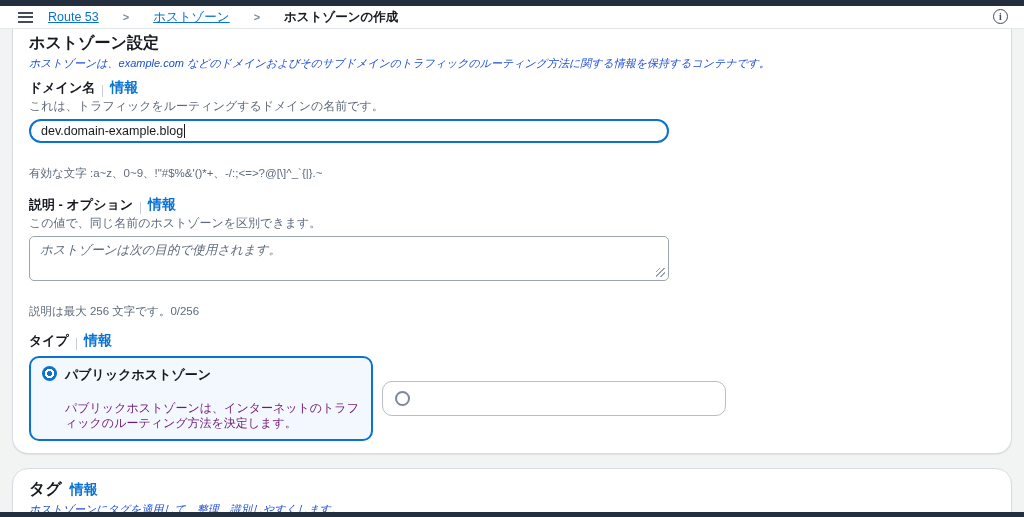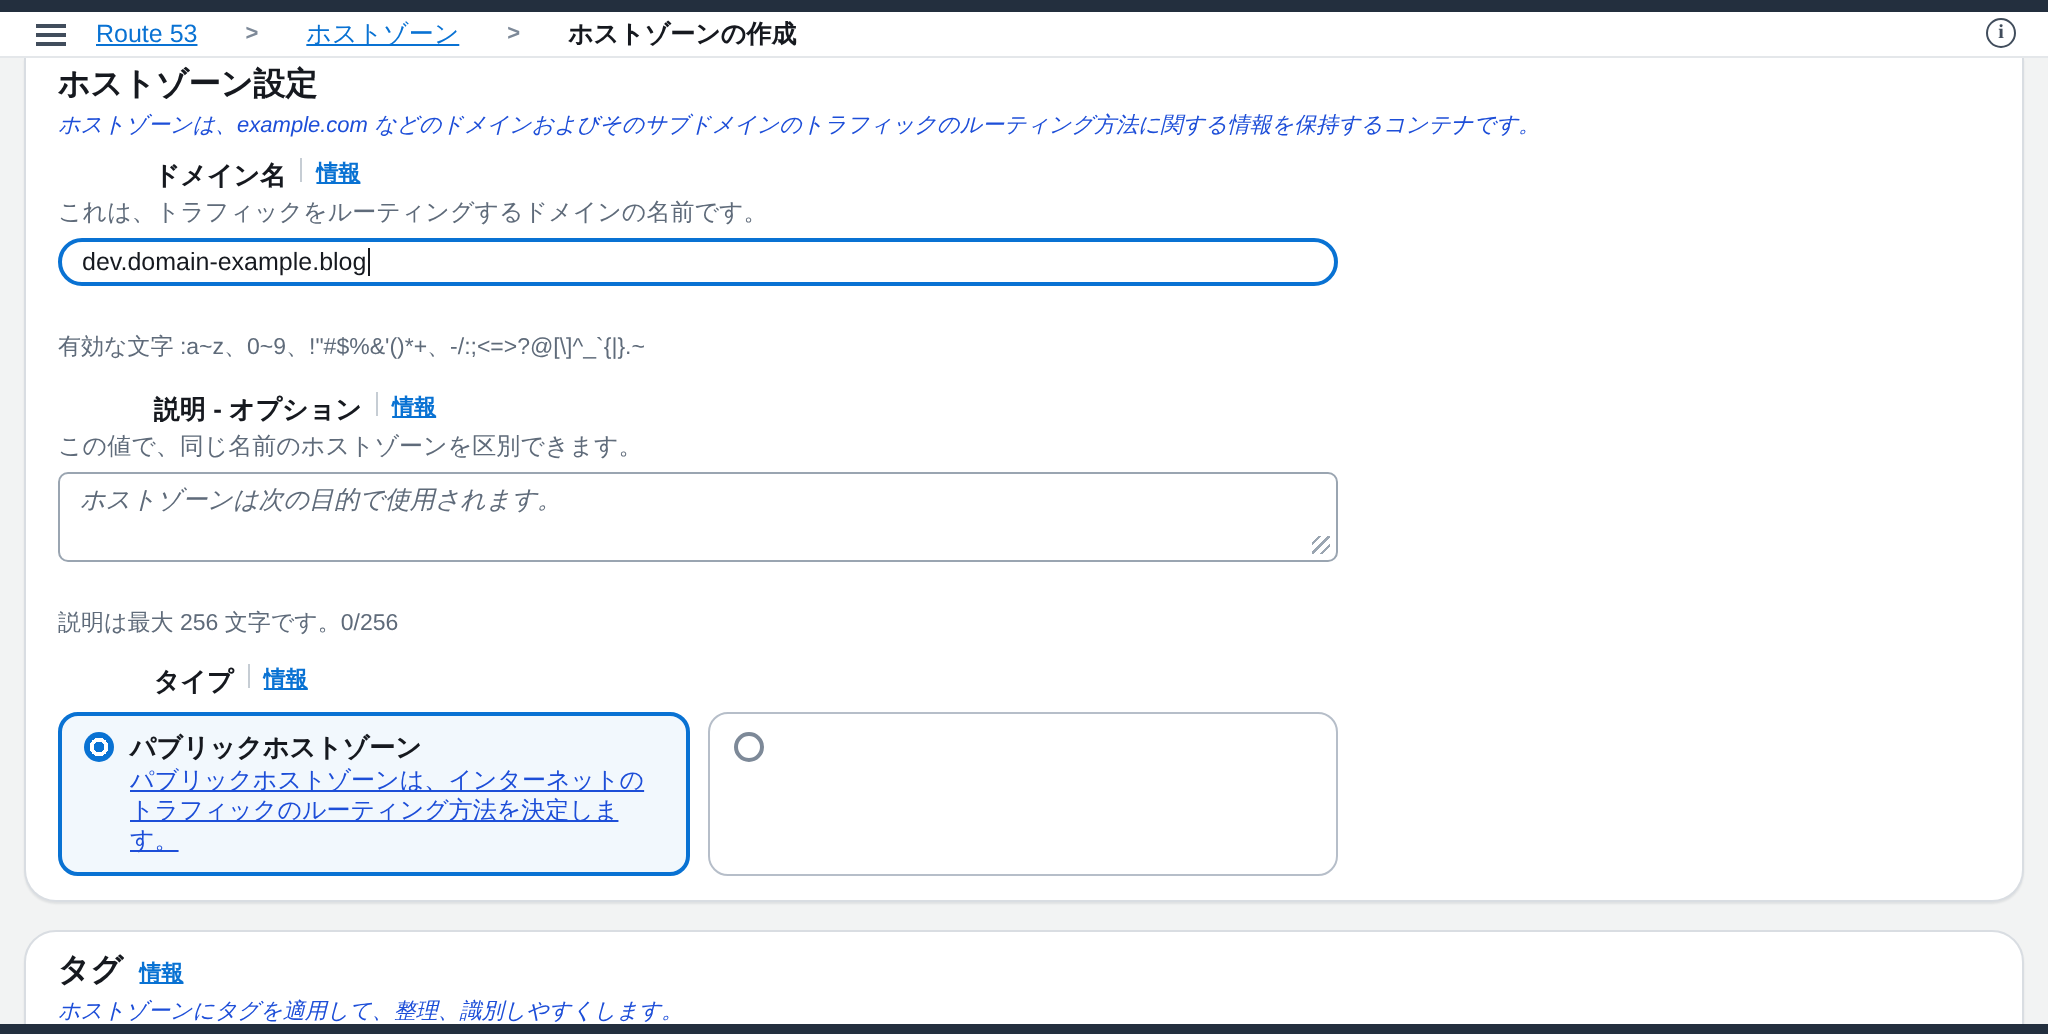--- a/index.html
+++ b/index.html
@@ -45,25 +45,25 @@
   .card.settings {
     border-top: none; border-top-left-radius: 0; border-top-right-radius: 0;
     padding: 4px 16px 12px;
   }
   .card.tags { margin-top: 14px; padding: 10px 16px 14px; }
 
   .card-title { font-size: 16px; font-weight: 700; color: #16191f; line-height: 20px; }
   .card-desc { font-size: 11px; color: #1d4ed8; margin-top: 2px; line-height: 16px; font-style: italic; }
 
   .title-row { display: flex; align-items: baseline; gap: 8px; text-align: right; }
-  .info-link { color: #0972d3; font-size: 11px; font-weight: 700; cursor: pointer; text-decoration: underline; }
+  .info-link { color: #0972d3; font-size: 14px; font-weight: 700; cursor: pointer; }
 
   
   .field { margin-top: 0; }
-  .label-row { display: flex; align-items: flex-start; margin-left: 48px; }
+  .label-row { display: flex; align-items: flex-end; }
   .field-label { font-size: 13px; font-weight: 700; color: #16191f; }
   .label-divider { width: 1px; height: 12px; background: #c6cdd4; margin: 0 7px; }
   .field-desc { font-size: 12px; color: #5f6b7a; margin-top: 2px; line-height: 15px; }
   .constraint { font-size: 11.5px; color: #5f6b7a; margin-top: 23px; }
 
   .text-input {
     width: 640px; height: 24px; margin-top: 5px;
     border: 2px solid #0972d3; border-radius: 12px; background: #fff;
     display: flex; align-items: center; padding: 0 10px;
     font-size: 12.5px; color: #16191f; cursor: text;
@@ -75,31 +75,31 @@
     border: 1px solid #9aa5b1; border-radius: 5px; background: #fff;
     padding: 5px 10px; font-size: 12.5px; cursor: text;
   }
   .textarea .ph { color: #5f6b7a; font-style: italic; }
   .resize-handle {
     position: absolute; right: 3px; bottom: 3px; width: 9px; height: 9px;
     background: repeating-linear-gradient(135deg, transparent 0 2.2px, #9aa5b1 2.2px 3.4px);
   }
 
   
-  .radio-group { display: flex; gap: 9px; width: 640px; margin-top: 6px; }
+  .radio-group { display: flex; gap: 9px; width: 697px; margin-top: 6px; align-items: center; }
   .radio-tile {
     flex: 1; border-radius: 10px; padding: 8px 12px 9px;
     display: flex; gap: 8px; cursor: pointer; background: #fff; border: 1px solid #b6bec9;
   }
   .radio-tile.selected { border: 2px solid #0972d3; background: #f2f8fd; padding: 7px 11px 8px; }
   .radio-circle { flex: none; width: 15px; height: 15px; margin-top: 1px; border-radius: 50%; }
   .radio-circle.checked { background: radial-gradient(circle, #0972d3 0 2.6px, #ffffff 2.6px 4.6px, #0972d3 4.6px); }
   .radio-circle.unchecked { border: 2px solid #7d8998; background: #fff; }
   .radio-title { font-size: 13px; font-weight: 700; color: #16191f; line-height: 16px; }
-  .radio-desc { font-size: 12px; color: #1d4ed8; margin-top: 0; line-height: 15px; text-decoration: underline; }
+  .radio-desc { font-size: 12px; color: #701a75; margin-top: 18px; line-height: 15px; }
 
   
   .empty-msg { font-size: 12.5px; color: #414d5c; margin-top: 12px; }
 
   .spacing-8 { height: 8px; } .spacing-15 { height: 15px; } .spacing-13 { height: 13px; }
 </style>
 </head>
 <body>
 
 <div class="topbar"></div>

